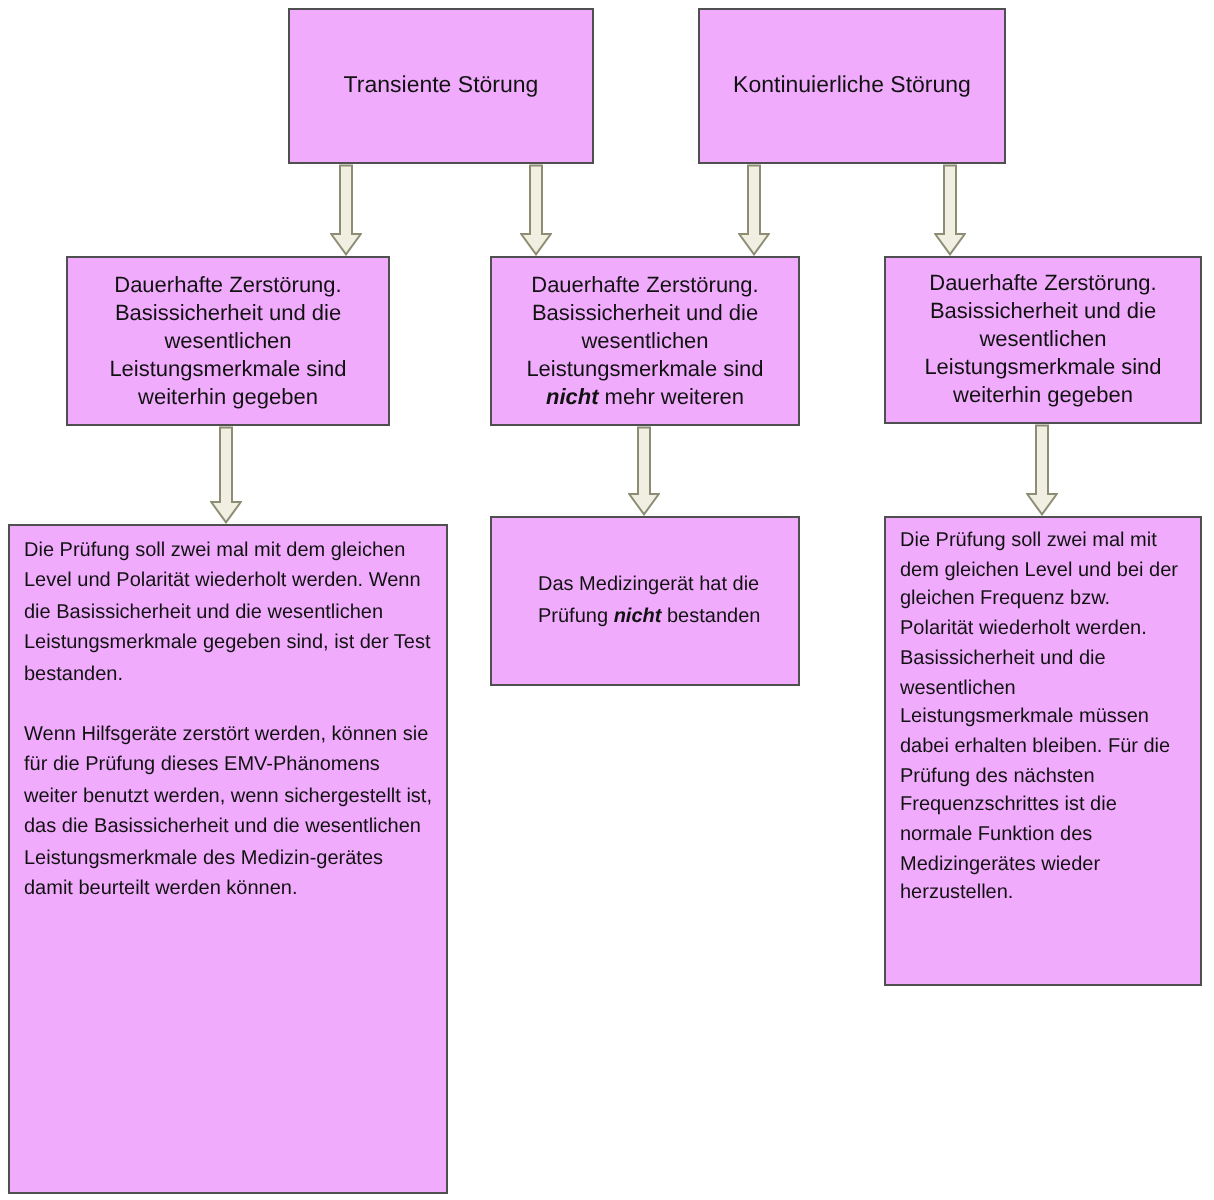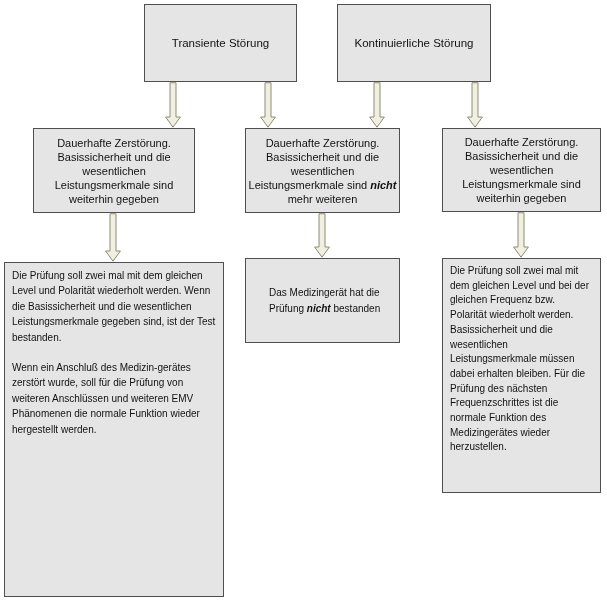--- a/index.html
+++ b/index.html
@@ -6,34 +6,34 @@
   #canvas{
     position:relative;
     width:607px;height:600px;
     background:#ffffff;
     font-family:"Liberation Sans", sans-serif;
     color:#111111;
     overflow:hidden;
   }
   .fbox{
     position:absolute;
-    background:#e5e5e5;
+    background:#f0abfc;
     border:1.5px solid #4f4f4f;
     box-sizing:border-box;
     font-size:11px;
     line-height:14px;
   }
   .centered{
     display:flex;
     align-items:center;
     justify-content:center;
     text-align:center;
   }
   .topbox{font-size:11.5px;}
-  .midbox{padding:4px 1px;}
+  .midbox{padding:4px 16px;}
   .textbox{
     padding:5px 7px;
     font-size:10px;
     line-height:15.4px;
     text-align:left;
   }
   .textbox p{margin:0 0 15px 0;}
   .textbox p:last-child{margin-bottom:0;}
   .vcenter{display:flex;align-items:center;}
   .arrow{position:absolute;}
@@ -42,21 +42,21 @@
 </style>
 </head>
 <body>
 
 <div id="canvas">
 
   <div class="fbox centered topbox" style="left:144px;top:4px;width:153px;height:78px;">
     <span>Transiente Störung</span>
   </div>
 
-  <div class="fbox centered topbox" style="left:337px;top:4px;width:154px;height:78px;">
+  <div class="fbox centered topbox" style="left:349px;top:4px;width:154px;height:78px;">
     <span>Kontinuierliche Störung</span>
   </div>
 
   <div class="arrow" style="left:165px;top:82px;">
     <svg width="16" height="46" viewBox="0 0 16 46">
       <polygon points="5,0.75 11,0.75 11,35 15.4,35 8,45.2 0.6,35 5,35" fill="#f0efe2" stroke="#8c8d72" stroke-width="1"></polygon>
     </svg>
   </div>
   <div class="arrow" style="left:260px;top:82px;">
     <svg width="16" height="46" viewBox="0 0 16 46">
@@ -97,21 +97,21 @@
     </svg>
   </div>
   <div class="arrow" style="left:513px;top:212px;">
     <svg width="16" height="46" viewBox="0 0 16 46">
       <polygon points="5,0.75 11,0.75 11,35 15.4,35 8,45.2 0.6,35 5,35" fill="#f0efe2" stroke="#8c8d72" stroke-width="1"></polygon>
     </svg>
   </div>
 
   <div class="fbox textbox" style="left:4px;top:262px;width:220px;height:335px;">
     <p>Die Prüfung soll zwei mal mit dem gleichen Level und Polarität wiederholt werden. Wenn die Basissicherheit und die wesentlichen Leistungsmerkmale gegeben sind, ist der Test bestanden.</p>
-    <p>Wenn ein Anschluß des Medizin-gerätes zerstört wurde, soll für die Prüfung von weiteren Anschlüssen und weiteren EMV Phänomenen die normale Funktion wieder hergestellt werden.</p>
+    <p>Wenn Hilfsgeräte zerstört werden, können sie für die Prüfung dieses EMV-Phänomens weiter benutzt werden, wenn sichergestellt ist, das die Basissicherheit und die wesentlichen Leistungsmerkmale des Medizin-gerätes damit beurteilt werden können.</p>
   </div>
 
   <div class="fbox vcenter textbox" style="left:245px;top:258px;width:155px;height:85px;padding-left:23px;">
     <span><span>Das Medizingerät hat die Prüfung </span><b>nicht</b><span> bestanden</span></span>
   </div>
 
   <div class="fbox textbox" style="left:442px;top:258px;width:159px;height:235px;line-height:14.7px;">
     <span>Die Prüfung soll zwei mal mit dem gleichen Level und bei der gleichen Frequenz bzw. Polarität wiederholt werden. Basissicherheit und die wesentlichen Leistungsmerkmale müssen dabei erhalten bleiben. Für die Prüfung des nächsten Frequenzschrittes ist die normale Funktion des Medizingerätes wieder herzustellen.</span>
   </div>
 

